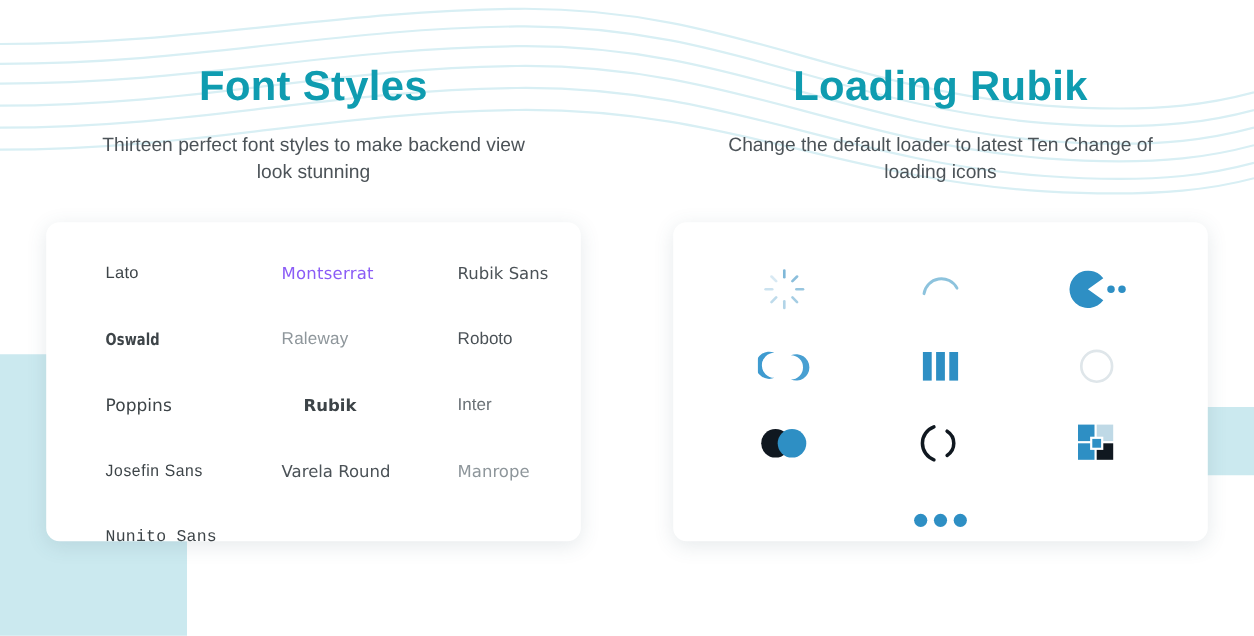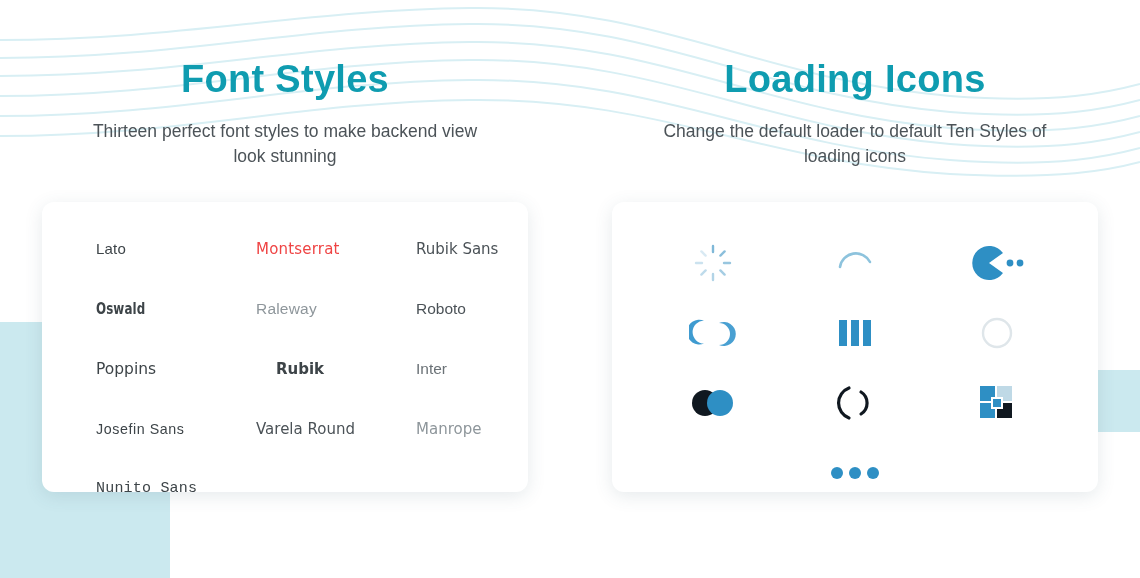--- a/index.html
+++ b/index.html
@@ -104,21 +104,21 @@
     row-gap: 42px;
     color: #3d4448;
     font-size: 15.5px;
   }
   .fitem { white-space: nowrap; }
   .f-lato      { font-family: "Liberation Sans", sans-serif; font-size: 15px; letter-spacing: .2px; }
   .f-oswald    { font-family: "DejaVu Sans Condensed", "Liberation Sans", sans-serif; font-weight: bold; font-size: 15px; letter-spacing: .1px; transform: scaleX(.88); transform-origin: left center; }
   .f-poppins   { font-family: "DejaVu Sans", sans-serif; font-size: 15.5px; }
   .f-josefin   { font-family: "Liberation Sans", sans-serif; font-size: 15px; letter-spacing: .6px; transform: scaleX(.95); transform-origin: left center; }
   .f-nunito    { font-family: Liberation Mono, monospace; font-size: 15px; letter-spacing: .2px; }
-  .f-montserrat{ font-family: "DejaVu Sans", sans-serif; font-size: 15px; color: #ef4444; letter-spacing: .2px; }
+  .f-montserrat{ font-family: "DejaVu Sans", sans-serif; font-size: 15px; color: #8b5cf6; letter-spacing: .2px; }
   .f-raleway   { font-family: "Liberation Sans", sans-serif; font-size: 15.5px; color: #8e969b; letter-spacing: .2px; }
   .f-rubik     { font-family: "DejaVu Sans", sans-serif; font-weight: bold; font-size: 15px; margin-left: 20px; }
   .f-varela    { font-family: "DejaVu Sans", sans-serif; font-size: 15px; color: #4b5257; }
   .f-opensans  { font-family: "DejaVu Sans", sans-serif; font-size: 15px; color: #4b5257; }
   .f-roboto    { font-family: "Liberation Sans", sans-serif; font-size: 15.5px; color: #4b5257; }
   .f-inter     { font-family: "Liberation Sans", sans-serif; font-size: 15.5px; color: #6a7176; }
   .f-manrope   { font-family: "DejaVu Sans", sans-serif; font-size: 15px; color: #8e969b; }
 
   
   .loader-grid {
@@ -188,22 +188,22 @@
           <div class="fitem f-josefin">Josefin Sans</div>
           <div class="fitem f-varela">Varela Round</div>
           <div class="fitem f-manrope">Manrope</div>
 
           <div class="fitem f-nunito">Nunito Sans</div>
         </div>
       </div>
     </div>
 
     <div class="col">
-      <h1 class="section-title">Loading Icons</h1>
-      <p class="section-sub">Change the default loader to default Ten Styles of loading icons</p>
+      <h1 class="section-title">Loading Rubik</h1>
+      <p class="section-sub">Change the default loader to latest Ten Change of loading icons</p>
 
       <div class="card">
         <div class="loader-grid">
 
           <div class="loader-cell">
             <svg width="40" height="40" viewBox="0 0 40 40">
               <g stroke="#7fb8d8" stroke-width="2.4" stroke-linecap="round">
                 <line x1="20" y1="3" x2="20" y2="9" opacity="1"></line>
                 <line x1="31.6" y1="8.4" x2="27.4" y2="12.6" opacity=".9"></line>
                 <line x1="37" y1="20" x2="31" y2="20" opacity=".8"></line>

